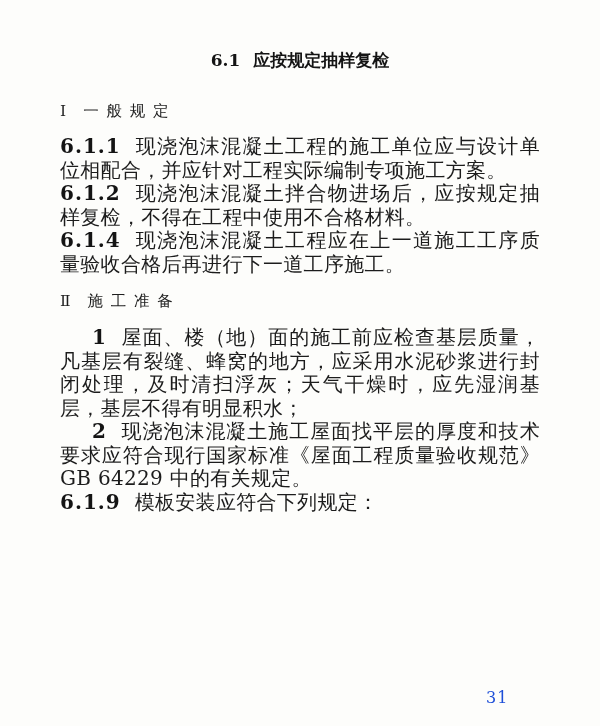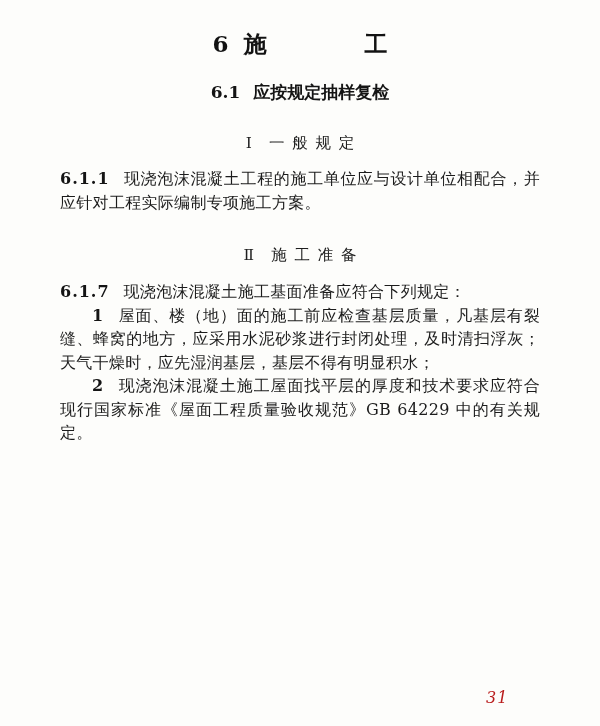--- a/index.html
+++ b/index.html
@@ -47,44 +47,43 @@
     font-weight: bold;
     color: #141414;
     line-height: 22px;
   }
   .section .sec-num {
     margin-right: 13px;
   }
   
   .part {
     margin: 29px 0 13px 0;
-    text-align: center;
     font-size: 15.5px;
     font-weight: normal;
     color: #1e1e1e;
     line-height: 22px;
   }
   .part.mid {
-    margin-top: 30px;
+    margin-top: 14px;
     margin-bottom: 14px;
   }
   .part .part-num {
     margin-right: 17px;
   }
   .part .part-text {
     letter-spacing: 0.5em;
     margin-right: -0.5em;
   }
   
   .body-text {
     margin: 0;
   }
   p.clause, p.subitem {
     margin: 0;
-    font-size: 16px;
+    font-size: 20px;
     line-height: 23.5px;
     letter-spacing: 0.3px;
     text-align: justify;
     text-justify: inter-ideograph;
     color: #1c1c1c;
   }
   p.clause .num, p.subitem .num {
     font-weight: bold;
     color: #141414;
     margin-right: 14px;
@@ -92,60 +91,58 @@
   }
   p.subitem {
     text-indent: 32px;
   }
   
   .pageno {
     position: absolute;
     left: 486px;
     top: 688px;
     font-size: 16px;
-    font-style: italic;
-    color: #b91c1c;
+    color: #1d4ed8;
     letter-spacing: 1px;
   }
 </style>
 </head>
 <body>
 
 <div class="page">
 
-  <h1 class="chapter">
-    <span class="ch-num">6</span><span class="ch-text">施　　工</span>
-  </h1>
 
   <h2 class="section">
     <span class="sec-num">6.1</span><span>应按规定抽样复检</span>
   </h2>
 
   <h3 class="part">
     <span class="part-num">Ⅰ</span><span class="part-text">一般规定</span>
   </h3>
 
   <div class="body-text">
 
     <p class="clause"><span class="num">6.1.1</span><span>现浇泡沫混凝土工程的施工单位应与设计单位相配合，并应针对工程实际编制专项施工方案。</span></p>
 
+    <p class="clause"><span class="num">6.1.2</span><span>现浇泡沫混凝土拌合物进场后，应按规定抽样复检，不得在工程中使用不合格材料。</span></p>
 
 
+    <p class="clause"><span class="num">6.1.4</span><span>现浇泡沫混凝土工程应在上一道施工工序质量验收合格后再进行下一道工序施工。</span></p>
 
 
 
     <h3 class="part mid">
       <span class="part-num">Ⅱ</span><span class="part-text">施工准备</span>
     </h3>
 
-    <p class="clause"><span class="num">6.1.7</span><span>现浇泡沫混凝土施工基面准备应符合下列规定：</span></p>
 
     <p class="subitem"><span class="num">1</span><span>屋面、楼（地）面的施工前应检查基层质量，凡基层有裂缝、蜂窝的地方，应采用水泥砂浆进行封闭处理，及时清扫浮灰；天气干燥时，应先湿润基层，基层不得有明显积水；</span></p>
 
     <p class="subitem"><span class="num">2</span><span>现浇泡沫混凝土施工屋面找平层的厚度和技术要求应符合现行国家标准《屋面工程质量验收规范》GB 64229 中的有关规定。</span></p>
 
 
+    <p class="clause"><span class="num">6.1.9</span><span>模板安装应符合下列规定：</span></p>
 
   </div>
 
   <div class="pageno">31</div>
 
 </div>
 
 </body></html>

